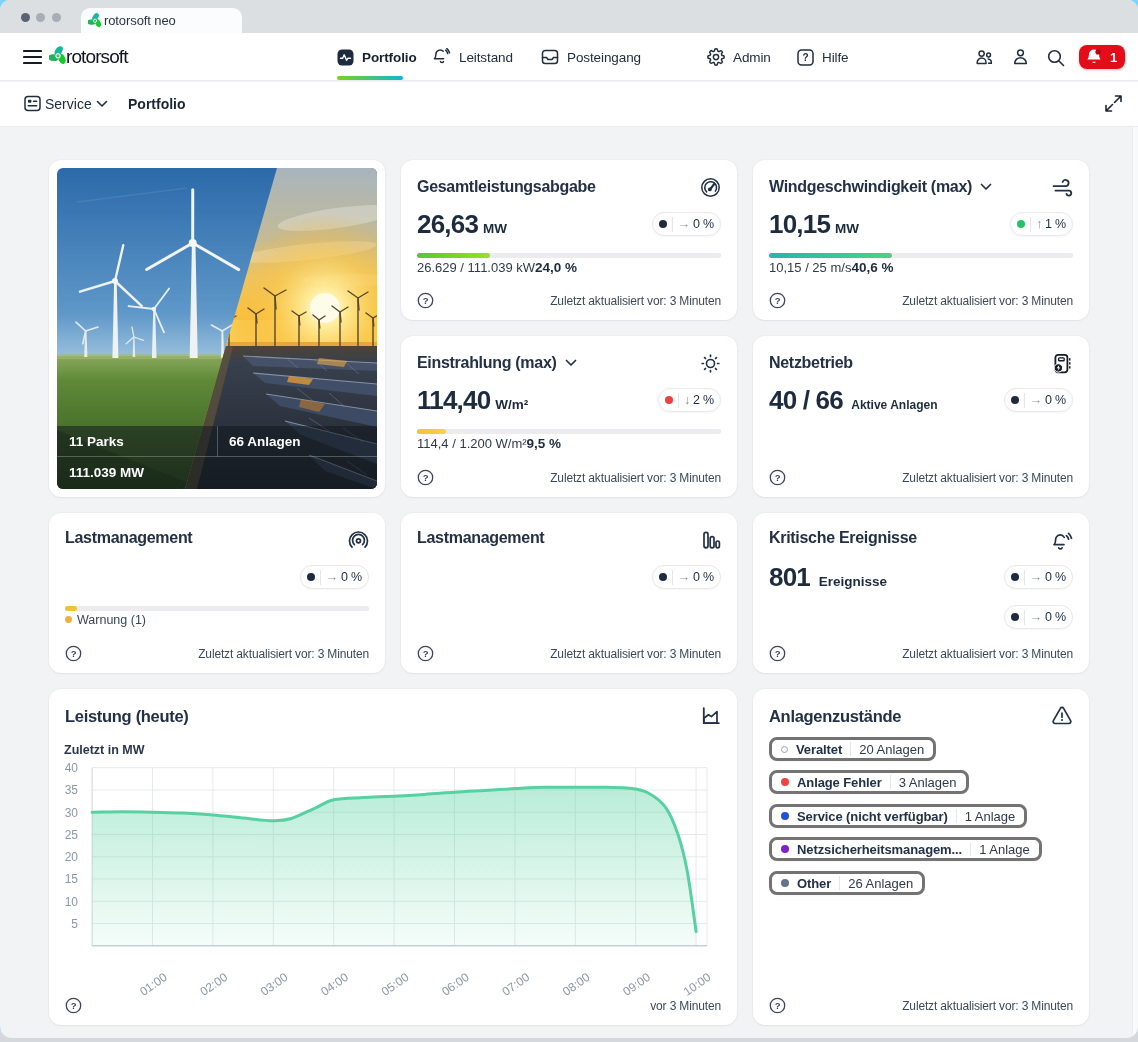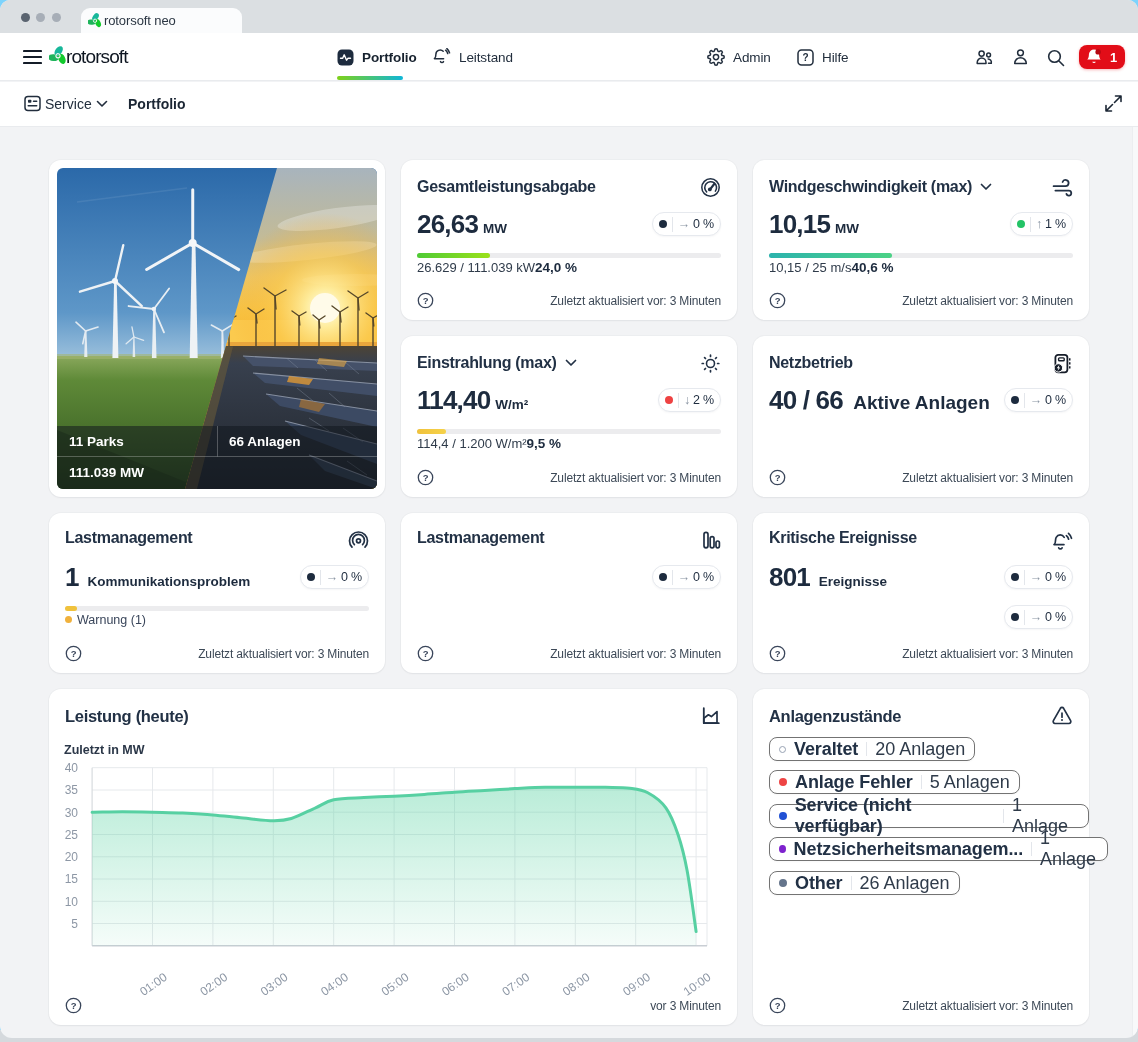--- a/index.html
+++ b/index.html
@@ -23,21 +23,21 @@
 .pill{position:absolute;right:16px;height:24px;background:#fff;border:1px solid #e6e9ee;border-radius:13px;display:flex;align-items:center;padding:0 6px;gap:5px;box-shadow:0 1px 2px rgba(16,24,40,.04)}
 .pill .pd{width:8px;height:8px;border-radius:50%;background:#1d2b3e}
 .pill .sep{width:1px;height:15px;background:#e3e6eb}
 .pill .tr{font-size:12.5px;color:#1d2b3e;white-space:nowrap;letter-spacing:-0.2px}
 .pill .ar{color:#8a95a3;margin-right:3px}
 .bar{position:absolute;left:16px;right:16px;top:93px;height:4.5px;border-radius:3px;background:#ececee}
 .bar i{position:absolute;left:0;top:0;bottom:0;border-radius:3px}
 .sub{position:absolute;left:16px;right:16px;top:100px;font-size:13px;color:#2f3b4a;display:flex;}
 .sub b{font-size:13.5px;color:#1d2b3e}
 .foot{position:absolute;left:16px;right:16px;bottom:11px;height:17px;display:flex;justify-content:space-between;align-items:center;font-size:12px;letter-spacing:-0.15px;color:#3d4957}
-.chip{position:absolute;left:16px;height:24px;border:1px solid #737373;border-radius:8px;background:#fff;display:flex;align-items:center;padding:0 9px;gap:8px;font-size:18px;box-shadow:0 1px 2px rgba(16,24,40,.03)}
+.chip{position:absolute;left:16px;height:24px;border:3px solid #737373;border-radius:8px;background:#fff;display:flex;align-items:center;padding:0 9px;gap:8px;font-size:13px;box-shadow:0 1px 2px rgba(16,24,40,.03)}
 .chip .cd{width:8px;height:8px;border-radius:50%}
 .chip .lab{font-weight:700;color:#223145;letter-spacing:-0.1px}
 .chip .csep{width:1px;height:14px;background:#e3e6eb}
 .chip .cnt{color:#2f3b4a}
 svg.ic{display:block}
 </style></head>
 <body>
 <div class="stage">
 <div class="bband"></div>
 <div class="win">
@@ -84,20 +84,27 @@
           </svg>
       <span>Portfolio</span>
     </div>
     <div class="navitem" style="left:433px">
       <svg class="ic" width="18" height="18" viewBox="0 0 18 18">
             <path d="M10.2 3.2a4.3 4.3 0 0 0-7.3 3.1c0 3.4-1.5 4.4-1.5 4.4h9.2" fill="none" stroke="#222e3d" stroke-width="1.5" stroke-linecap="round" stroke-linejoin="round"></path>
             <path d="M7.5 13.6a1.7 1.7 0 0 0 3 0" fill="none" stroke="#222e3d" stroke-width="1.5" stroke-linecap="round"></path>
             <path d="M12.6 2.2a6.3 6.3 0 0 1 2.1 3.4M13.9 0.6a8.6 8.6 0 0 1 2.6 4.2" fill="none" stroke="#222e3d" stroke-width="1.5" stroke-linecap="round"></path>
           </svg>
       <span>Leitstand</span>
+    </div>
+    <div class="navitem" style="left:541px">
+      <svg class="ic" width="18" height="18" viewBox="0 0 18 18">
+            <path d="M1.5 9.5h4l1.5 2h4l1.5-2h4" fill="none" stroke="#222e3d" stroke-width="1.5" stroke-linecap="round" stroke-linejoin="round"></path>
+            <path d="M4.3 2.5h9.4a2.8 2.8 0 0 1 2.8 2.8v7.4a2.8 2.8 0 0 1-2.8 2.8H4.3a2.8 2.8 0 0 1-2.8-2.8V5.3a2.8 2.8 0 0 1 2.8-2.8z" fill="none" stroke="#222e3d" stroke-width="1.5"></path>
+          </svg>
+      <span>Posteingang</span>
     </div>
     <div class="navitem" style="left:707px">
       <svg class="ic" width="18" height="18" viewBox="0 0 24 24">
             <path d="M12 15.5A3.5 3.5 0 1 0 12 8.5a3.5 3.5 0 0 0 0 7z" fill="none" stroke="#222e3d" stroke-width="2"></path>
             <path d="M19.4 15a1.7 1.7 0 0 0 .34 1.87l.06.06a2 2 0 1 1-2.83 2.83l-.06-.06a1.7 1.7 0 0 0-1.87-.34 1.7 1.7 0 0 0-1 1.56V21a2 2 0 1 1-4 0v-.09a1.7 1.7 0 0 0-1-1.56 1.7 1.7 0 0 0-1.87.34l-.06.06a2 2 0 1 1-2.83-2.83l.06-.06a1.7 1.7 0 0 0 .34-1.87 1.7 1.7 0 0 0-1.56-1H3a2 2 0 1 1 0-4h.09a1.7 1.7 0 0 0 1.56-1 1.7 1.7 0 0 0-.34-1.87l-.06-.06a2 2 0 1 1 2.83-2.83l.06.06a1.7 1.7 0 0 0 1.87.34h.08a1.7 1.7 0 0 0 1-1.56V3a2 2 0 1 1 4 0v.09a1.7 1.7 0 0 0 1 1.56 1.7 1.7 0 0 0 1.87-.34l.06-.06a2 2 0 1 1 2.83 2.83l-.06.06a1.7 1.7 0 0 0-.34 1.87v.08a1.7 1.7 0 0 0 1.56 1H21a2 2 0 1 1 0 4h-.09a1.7 1.7 0 0 0-1.56 1z" fill="none" stroke="#222e3d" stroke-width="2" stroke-linejoin="round"></path>
           </svg>
       <span>Admin</span>
     </div>
     <div class="navitem" style="left:797px">
       <svg class="ic" width="17" height="17" viewBox="0 0 17 17">
@@ -418,21 +425,21 @@
 
   <div class="card" style="left:753px;top:336px;width:336px;height:161px">
     <div class="ct">Netzbetrieb</div>
     <svg class="cicon ic" width="22" height="22" viewBox="0 0 22 22">
           <rect x="4.4" y="1.8" width="12" height="17.6" rx="2.8" fill="none" stroke="#161d29" stroke-width="1.8"></rect>
           <rect x="7.6" y="4.9" width="5.6" height="2.9" rx="0.9" fill="none" stroke="#161d29" stroke-width="1.4"></rect>
           <path d="M18 6.4h1.5M18 10.4h1.5M18 14.4h1.5" stroke="#161d29" stroke-width="2.1"></path>
           <circle cx="7.4" cy="14.9" r="4.2" fill="#161d29" stroke="#fff" stroke-width="1"></circle>
           <path d="M8.3 12l-2.6 3.3h1.8l-1 2.8 2.8-3.5H7.8z" fill="#fff"></path>
         </svg>
-    <div class="num">40 / 66<span class="unit" style="font-size:19px">&nbsp;Aktive Anlagen</span></div>
+    <div class="num">40 / 66<span class="unit" style="font-size:12px">&nbsp;Aktive Anlagen</span></div>
     <div class="pill" style="top:52px">
           <span class="pd"></span>
           <span class="sep"></span>
           <span class="tr"><span class="ar">→</span>0&nbsp;%</span>
         </div>
     <div class="foot">
           <svg class="ic" width="17" height="17" viewBox="0 0 17 17">
             <circle cx="8.5" cy="8.5" r="7.2" fill="none" stroke="#39455a" stroke-width="1.3"></circle>
             <text x="8.5" y="12" font-size="9.5" font-weight="700" fill="#39455a" text-anchor="middle" font-family="Liberation Sans,sans-serif">?</text>
           </svg>
@@ -442,21 +449,20 @@
 
   <div class="card" style="left:49px;top:513px;width:336px;height:160px">
     <div class="ct" style="top:16px">Lastmanagement</div>
     <svg class="cicon ic" width="21" height="21" viewBox="0 0 21 21">
           <g fill="none" stroke="#223145" stroke-width="1.7" stroke-linecap="round">
             <circle cx="10.5" cy="10.8" r="2"></circle>
             <path d="M6.4 14.6a5.9 5.9 0 1 1 8.2 0"></path>
             <path d="M4 17.2a9 9 0 1 1 13 0"></path>
           </g>
         </svg>
-    <div class="num">1<span class="unit" style="font-size:13.5px">&nbsp;Kommunikationsproblem</span></div>
     <div class="pill" style="top:52px">
           <span class="pd"></span>
           <span class="sep"></span>
           <span class="tr"><span class="ar">→</span>0&nbsp;%</span>
         </div>
     <div class="bar">
           <i style="width:3.8%;background:#f0c23c"></i>
         </div>
     <div class="abs" style="left:16px;top:100px;font-size:12.5px;color:#39455a"><span style="display:inline-block;width:7px;height:7px;border-radius:50%;background:#f0b13c;margin-right:5px;vertical-align:1px"></span>Warnung (1)</div>
     <div class="foot">
@@ -582,21 +588,21 @@
     <div class="chip" style="top:48px">
           <span class="cd" style="background:#fff;border:1.5px solid #98a2b3;width:7px;height:7px"></span>
           <span class="lab">Veraltet</span>
           <span class="csep"></span>
           <span class="cnt">20 Anlagen</span>
         </div>
     <div class="chip" style="top:81px">
           <span class="cd" style="background:#ee4444"></span>
           <span class="lab">Anlage Fehler</span>
           <span class="csep"></span>
-          <span class="cnt">5 Anlagen</span>
+          <span class="cnt">3 Anlagen</span>
         </div>
     <div class="chip" style="top:115px">
           <span class="cd" style="background:#2151d4"></span>
           <span class="lab">Service (nicht verfügbar)</span>
           <span class="csep"></span>
           <span class="cnt">1 Anlage</span>
         </div>
     <div class="chip" style="top:148px">
           <span class="cd" style="background:#7e22ce"></span>
           <span class="lab">Netzsicherheitsmanagem...</span>

